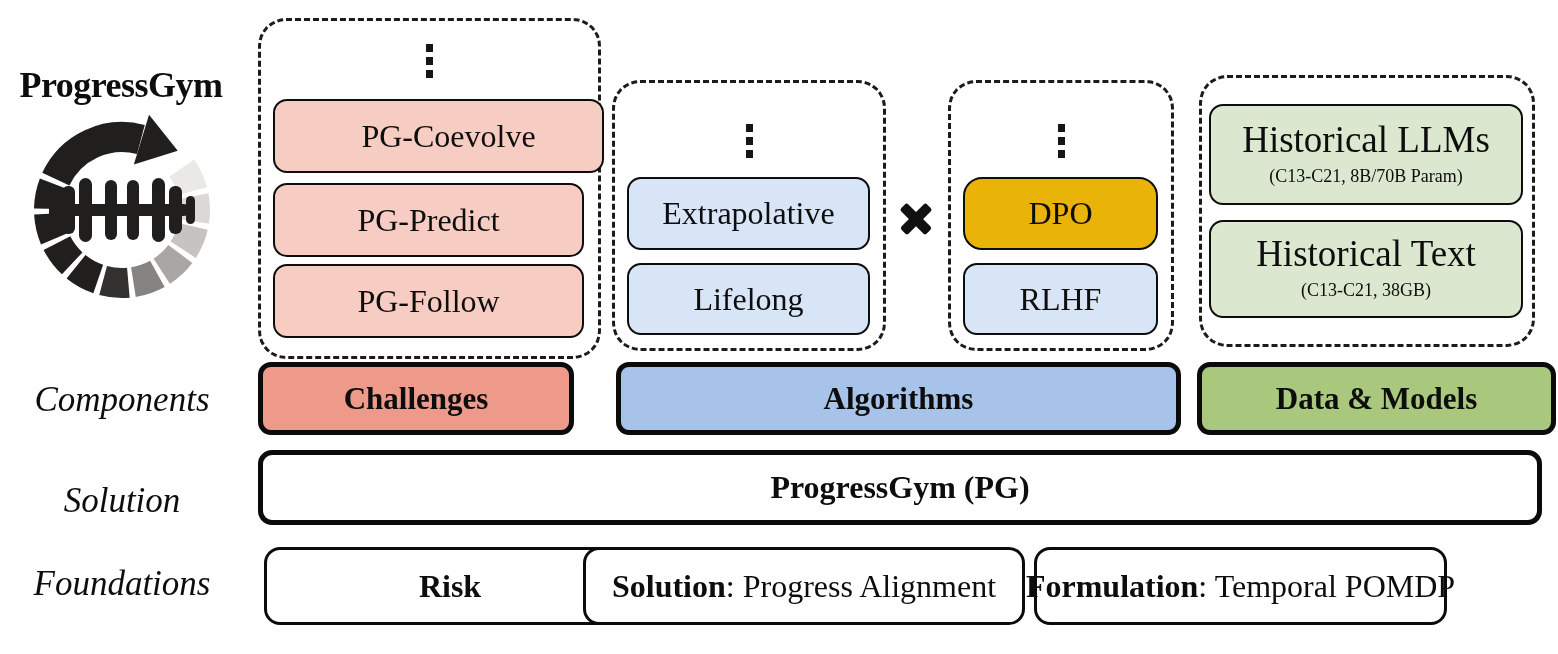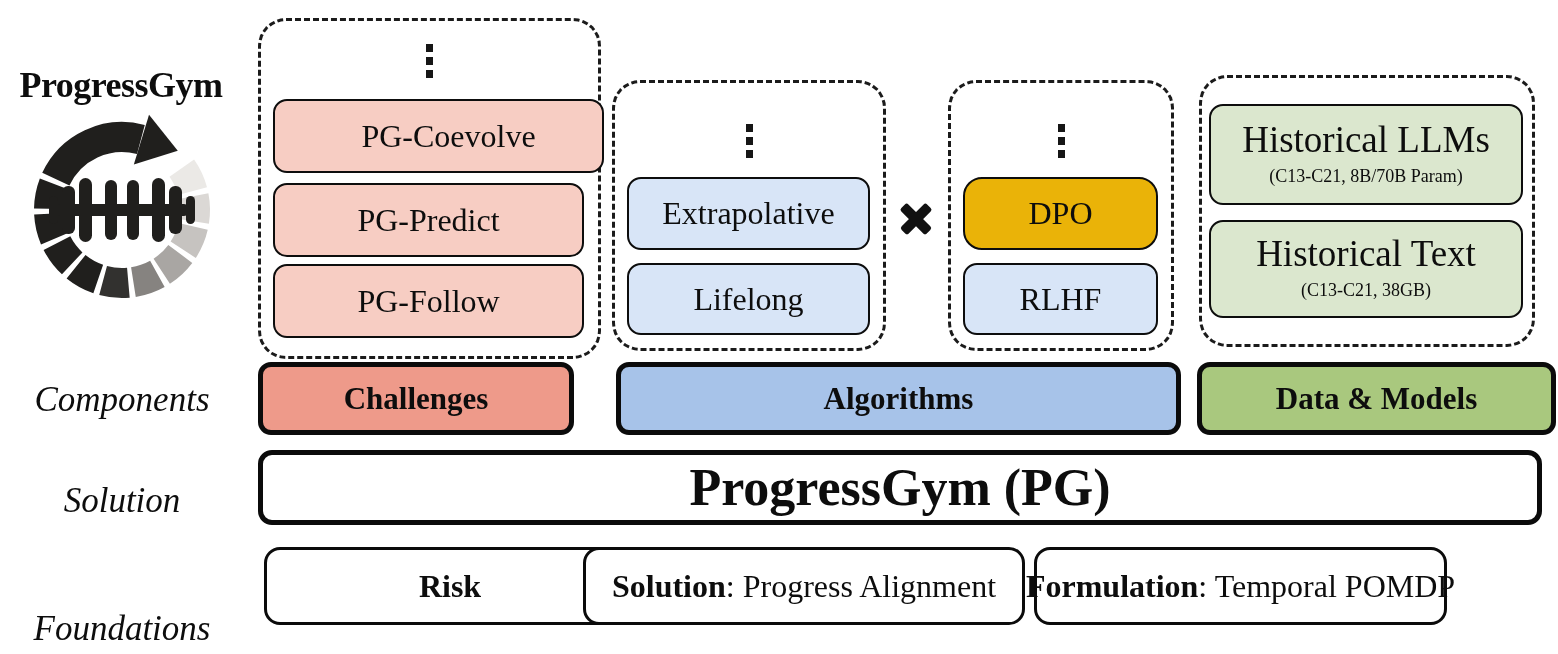--- a/index.html
+++ b/index.html
@@ -9,21 +9,21 @@
   }
   
   .brand-title{position:absolute;left:10px;top:64px;width:222px;text-align:center;
     font-weight:bold;font-size:36px;letter-spacing:-0.5px;}
   .brand-logo{position:absolute;left:22px;top:106px;width:200px;height:204px;}
   
   .row-label{position:absolute;left:12px;width:220px;text-align:center;
     font-style:italic;font-size:35px;line-height:36px;}
   .row-label.components{top:382px;}
   .row-label.framework{top:483px;}
-  .row-label.foundations{top:566px;margin-top:45px;}
+  .row-label.foundations{top:566px;}
   
   .dashed-group{position:absolute;border:3px dashed #1b1b1b;border-radius:28px;background:transparent;}
   .group-challenges{left:258px;top:18px;width:337px;height:335px;}
   .group-alg-type{left:612px;top:80px;width:268px;height:265px;}
   .group-alg-base{left:948px;top:80px;width:220px;height:265px;}
   .group-data-models{left:1199px;top:75px;width:330px;height:266px;}
   
   .vdots{position:absolute;left:0;width:100%;display:flex;flex-direction:column;align-items:center;}
   .vdots i{display:block;width:7px;height:8px;margin:2.5px 0;background:#161616;}
   .group-challenges .vdots{top:20px;}
@@ -53,21 +53,21 @@
     border:5.5px solid #0b0b0b;border-radius:13px;
     display:flex;align-items:center;justify-content:center;
     font-weight:bold;font-size:31px;}
   .bar.challenges{left:258px;width:316px;}
   .bar.algorithms{left:616px;width:565px;}
   .bar.data-models{left:1197px;width:359px;}
   
   .framework-bar{position:absolute;left:258px;top:450px;width:1284px;height:75px;box-sizing:border-box;
     border:5.5px solid #0b0b0b;border-radius:14px;background:#ffffff;
     display:flex;align-items:center;justify-content:center;
-    font-weight:bold;font-size:52px;}
+    font-weight:bold;font-size:32px;}
   
   .foundation{position:absolute;top:547px;height:78px;box-sizing:border-box;
     border:3px solid #0b0b0b;border-radius:16px;background:#ffffff;
     display:flex;align-items:center;justify-content:center;font-size:32px;white-space:pre;}
   .foundation.risk{left:264px;width:372px;}
   .foundation.solution{left:583px;width:442px;}
   .foundation.formulation{left:1034px;width:413px;}
   .foundation b{font-weight:bold;}
 </style>
 </head>

